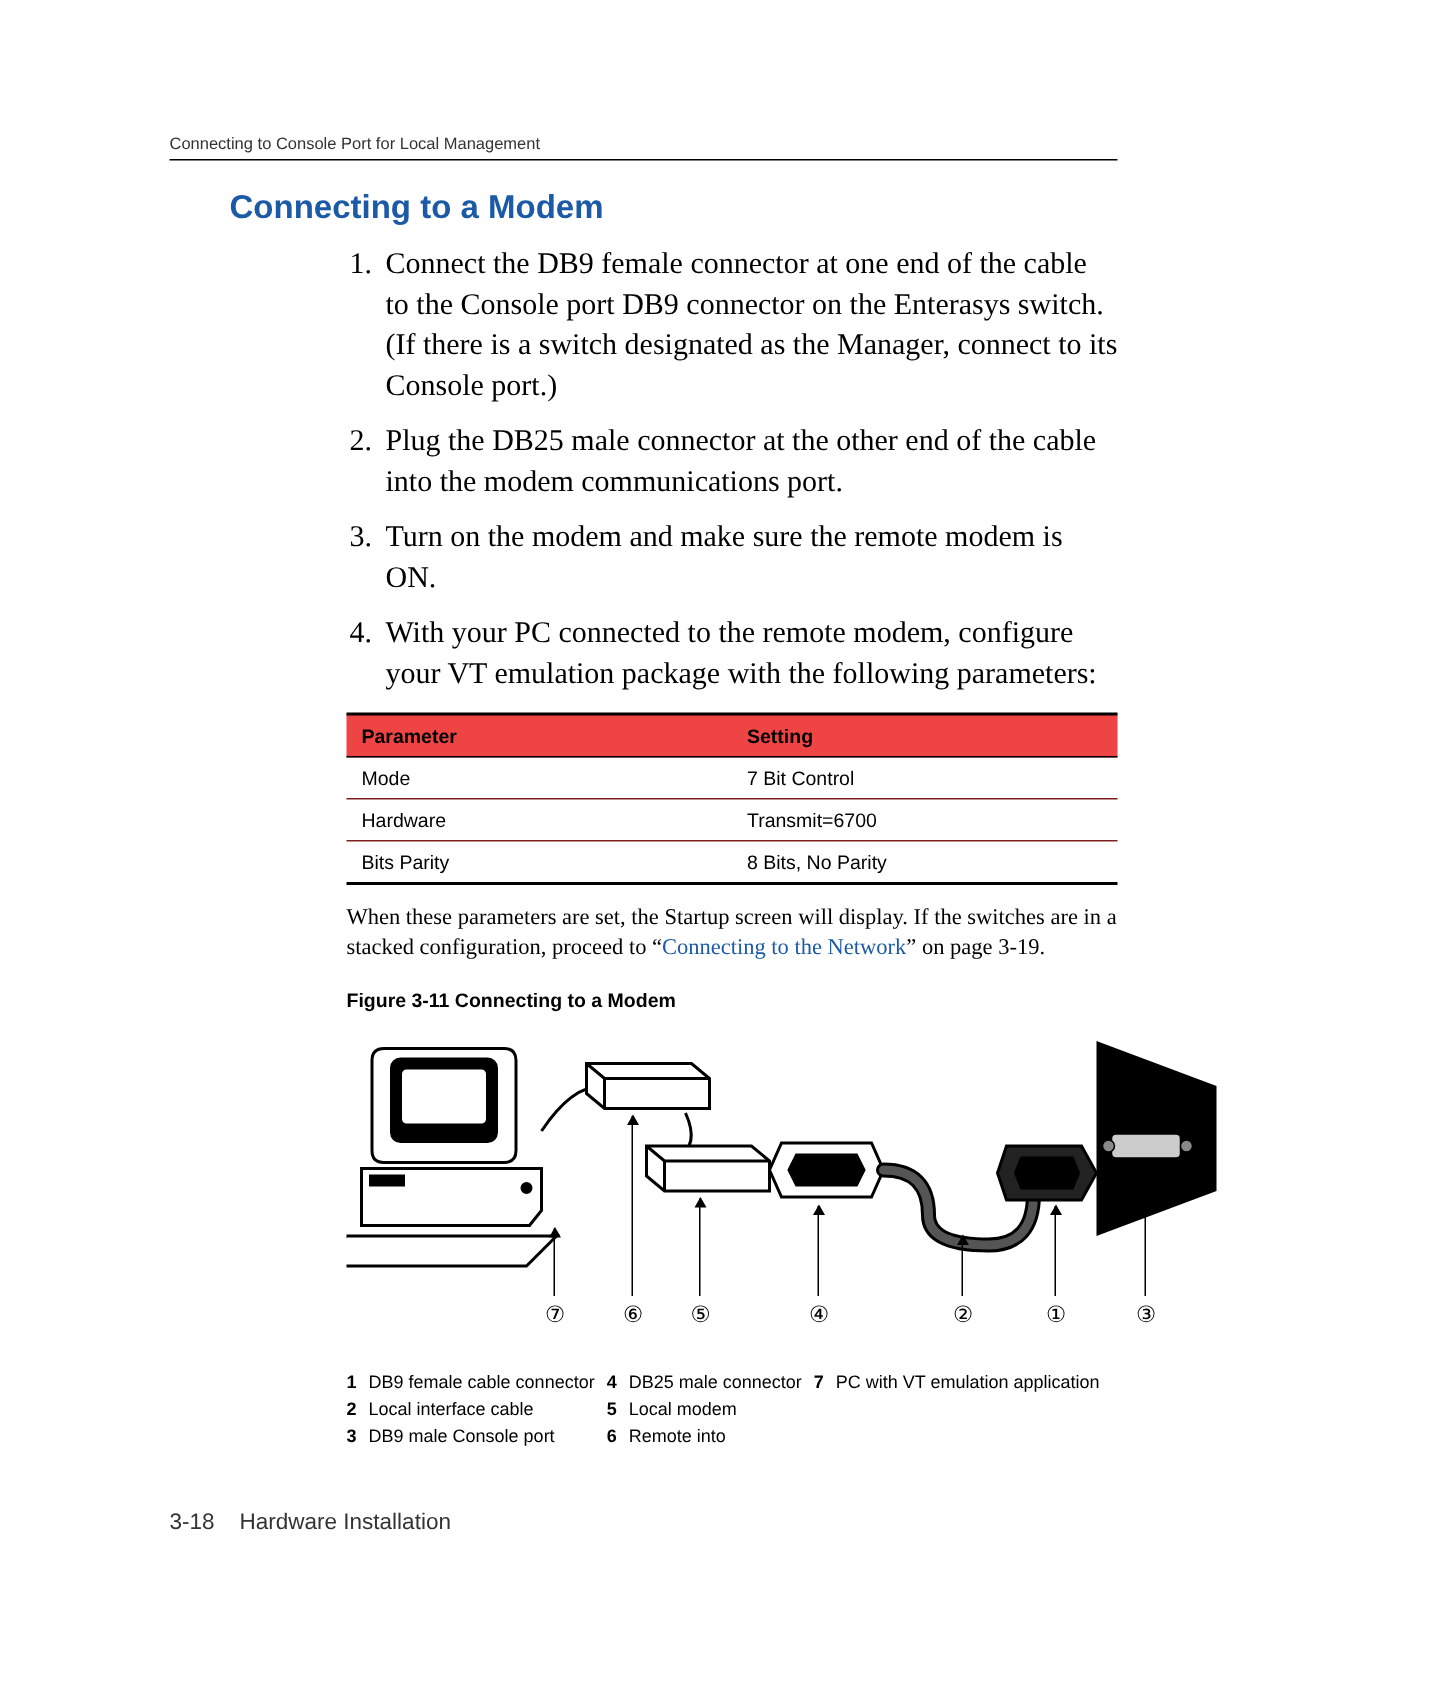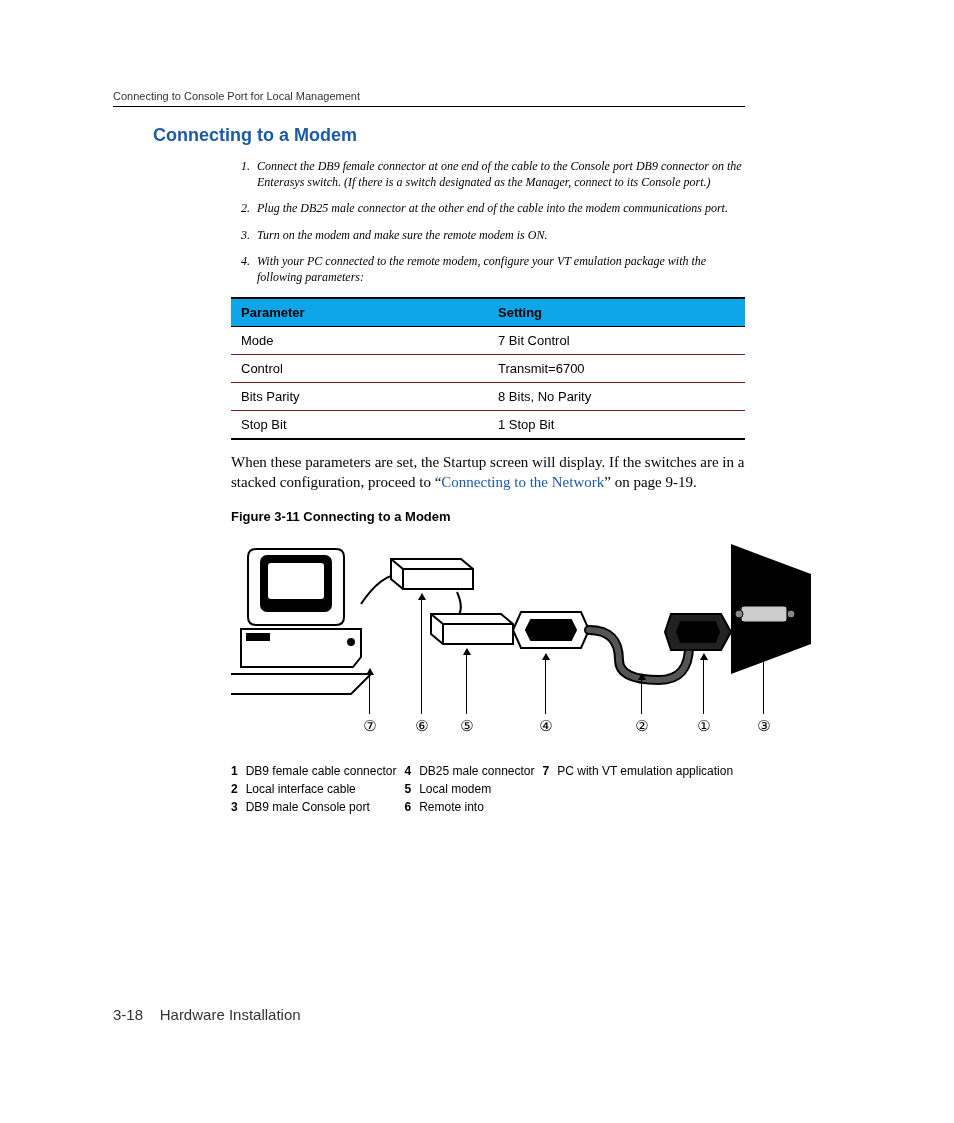--- a/index.html
+++ b/index.html
@@ -23,55 +23,54 @@
     margin-bottom: 4px;
   }
   .rule {
     border: 0;
     border-top: 1px solid #000;
     margin: 0 0 18px 0;
   }
   h1.section {
     font-family: Arial, Helvetica, sans-serif;
     font-weight: bold;
-    font-size: 18px;
+    font-size: 22px;
     color: #1b5aa6;
     margin: 8px 0 12px 40px;
   }
   .body-text {
     font-family: "Palatino Linotype", "Book Antiqua", Palatino, serif;
     font-size: 15px;
     line-height: 1.35;
     margin: 0 0 12px 118px;
   }
   ol.steps {
     font-family: "Palatino Linotype", "Book Antiqua", Palatino, serif;
-    font-size: 12px;
+    font-size: 20px;
     line-height: 1.35;
     margin: 0 0 12px 118px;
     padding-left: 22px;
-    font-style: italic;
   }
   ol.steps li {
     margin-bottom: 10px;
     padding-left: 4px;
   }
   .link { color: #1b5aa6; }
   table.params {
     width: calc(100% - 118px);
     margin-left: 118px;
     border-collapse: collapse;
     font-family: Arial, Helvetica, sans-serif;
     font-size: 13px;
     border-top: 2px solid #000;
     border-bottom: 2px solid #000;
   }
   table.params th {
     text-align: left;
-    background: #0ea5e9;
+    background: #ef4444;
     font-weight: bold;
     padding: 6px 10px;
     border-bottom: 1px solid #000;
   }
   table.params td {
     padding: 6px 10px;
     border-bottom: 1px solid #7f1d1d;
   }
   table.params tr:last-child td { border-bottom: 0; }
   .figure-caption {
@@ -146,36 +145,32 @@
         <th style="width:50%">Parameter</th>
         <th>Setting</th>
       </tr>
     </thead>
     <tbody>
       <tr>
           <td>Mode</td>
           <td>7 Bit Control</td>
         </tr>
       <tr>
-          <td>Control</td>
+          <td>Hardware</td>
           <td>Transmit=6700</td>
         </tr>
       <tr>
           <td>Bits Parity</td>
           <td>8 Bits, No Parity</td>
         </tr>
-      <tr>
-          <td>Stop Bit</td>
-          <td>1 Stop Bit</td>
-        </tr>
     </tbody>
   </table>
 
   <p class="body-text" style="margin-top:12px">
-    <span>When these parameters are set, the Startup screen will display. If the switches are in a stacked configuration, proceed to “</span><span class="link">Connecting to the Network</span><span>” on page 9-19.</span>
+    <span>When these parameters are set, the Startup screen will display. If the switches are in a stacked configuration, proceed to “</span><span class="link">Connecting to the Network</span><span>” on page 3-19.</span>
   </p>
 
   <div class="figure-caption">Figure 3-11     Connecting to a Modem</div>
 
   <div class="figure">
     <svg viewBox="0 0 590 210" width="590" height="210">
 
       <g stroke="#000" stroke-width="2" fill="#fff">
         <path d="M25 15 q-8 0 -8 8 v60 q0 8 8 8 h80 q8 0 8-8 v-60 q0-8 -8-8 z"></path>
         <rect x="30" y="22" width="70" height="55" rx="6" fill="#000"></rect>

